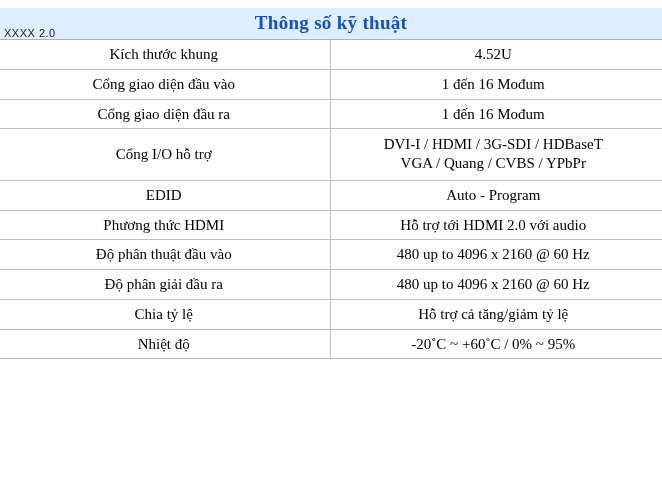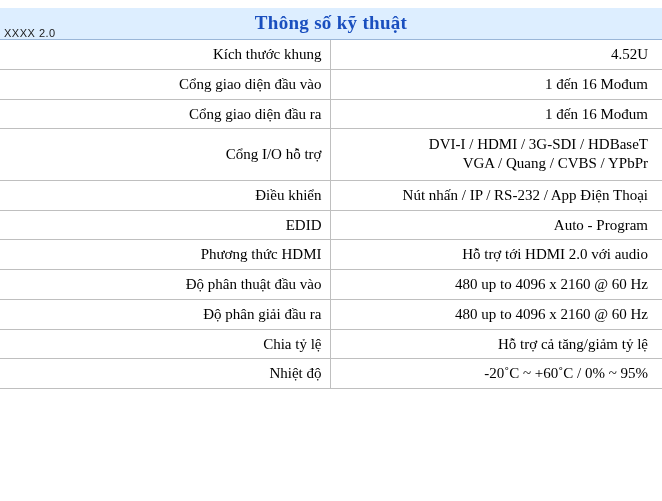--- a/index.html
+++ b/index.html
@@ -53,26 +53,26 @@
     letter-spacing: 0.3px;
   }
   table.spec td {
     border-bottom: 1px solid #bfbfbf;
     font-size: 15px;
     padding: 5px 8px;
     vertical-align: middle;
     line-height: 1.25;
   }
   table.spec td.label {
-    text-align: right;
+    text-align: center;
     border-right: 1px solid #bfbfbf;
     padding-left: 6px;
   }
   table.spec td.value {
-    text-align: right;
+    text-align: center;
     padding-right: 14px;
   }
   table.spec tr.tall td {
     padding-top: 6px;
     padding-bottom: 7px;
   }
   .value-line { display: block; }
 </style>
 </head>
 <body>
@@ -111,26 +111,20 @@
           </td>
         </tr>
         <tr class="tall">
           <td class="label">Cổng I/O hỗ trợ</td>
           <td class="value">
             <span class="value-line">DVI-I / HDMI / 3G-SDI / HDBaseT</span>
             <span class="value-line">VGA / Quang / CVBS / YPbPr</span>
           </td>
         </tr>
         <tr>
-          <td class="label">Điều khiển</td>
-          <td class="value">
-            <span class="value-line">Nút nhấn / IP / RS-232 / App Điện Thoại</span>
-          </td>
-        </tr>
-        <tr>
           <td class="label">EDID</td>
           <td class="value">
             <span class="value-line">Auto - Program</span>
           </td>
         </tr>
         <tr>
           <td class="label">Phương thức HDMI</td>
           <td class="value">
             <span class="value-line">Hỗ trợ tới HDMI 2.0 với audio</span>
           </td>

